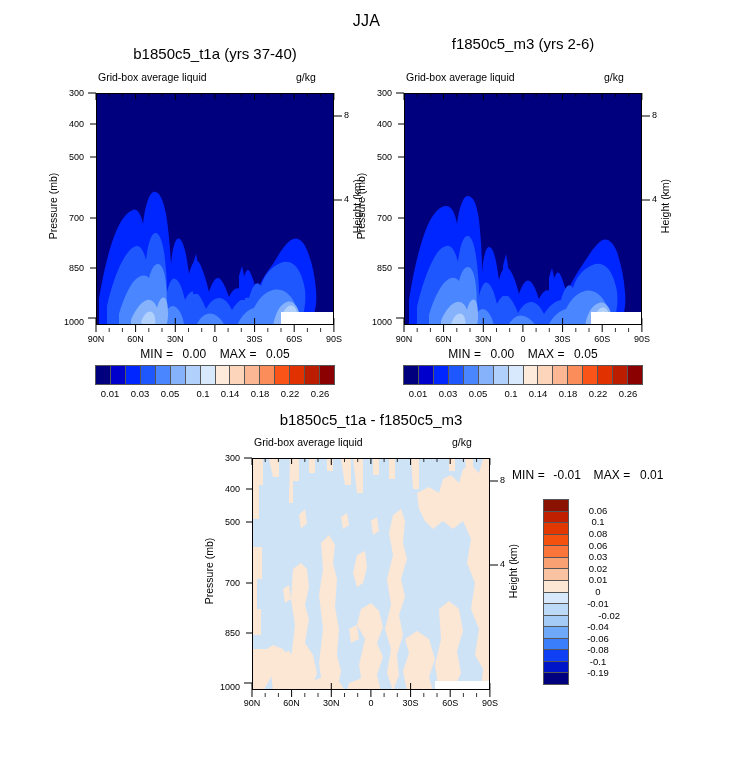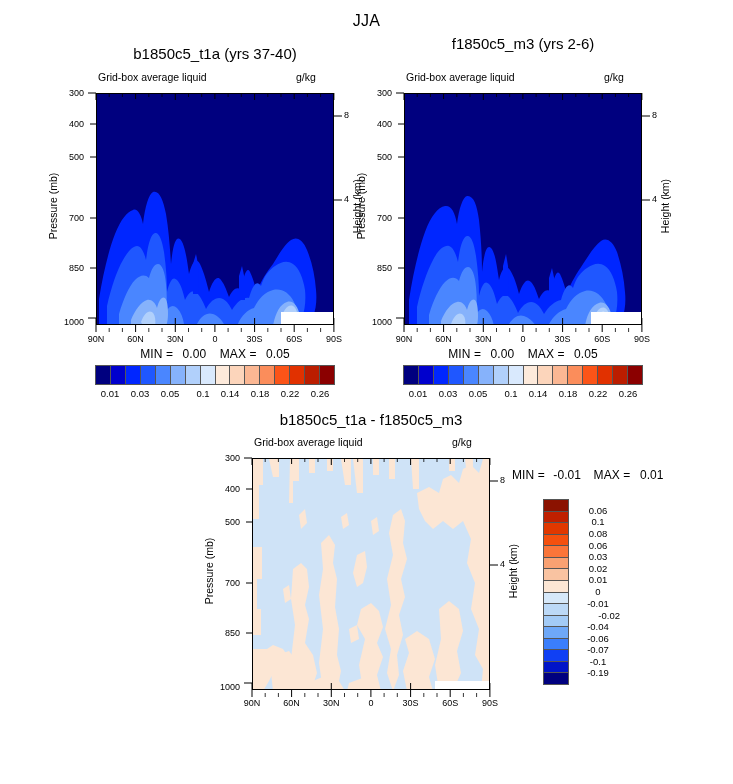--- a/index.html
+++ b/index.html
@@ -456,16 +456,16 @@
   <span style="top:28.8px;left:2px;width:44px;text-align:center;">0.08</span>
   <span style="top:40.5px;left:2px;width:44px;text-align:center;">0.06</span>
   <span style="top:52.1px;left:2px;width:44px;text-align:center;">0.03</span>
   <span style="top:63.7px;left:2px;width:44px;text-align:center;">0.02</span>
   <span style="top:75.4px;left:2px;width:44px;text-align:center;">0.01</span>
   <span style="top:87px;left:2px;width:44px;text-align:center;">0</span>
   <span style="top:98.6px;left:2px;width:44px;text-align:center;">-0.01</span>
   <span style="top:111px;left:2px;width:44px;text-align:right;">-0.02</span>
   <span style="top:121.9px;left:2px;width:44px;text-align:center;">-0.04</span>
   <span style="top:133.5px;left:2px;width:44px;text-align:center;">-0.06</span>
-  <span style="top:145.2px;left:2px;width:44px;text-align:center;">-0.07</span>
+  <span style="top:145.2px;left:2px;width:44px;text-align:center;">-0.08</span>
   <span style="top:156.8px;left:2px;width:44px;text-align:center;">-0.1</span>
   <span style="top:168.4px;left:2px;width:44px;text-align:center;">-0.19</span>
 </div>
 
 </body></html>

